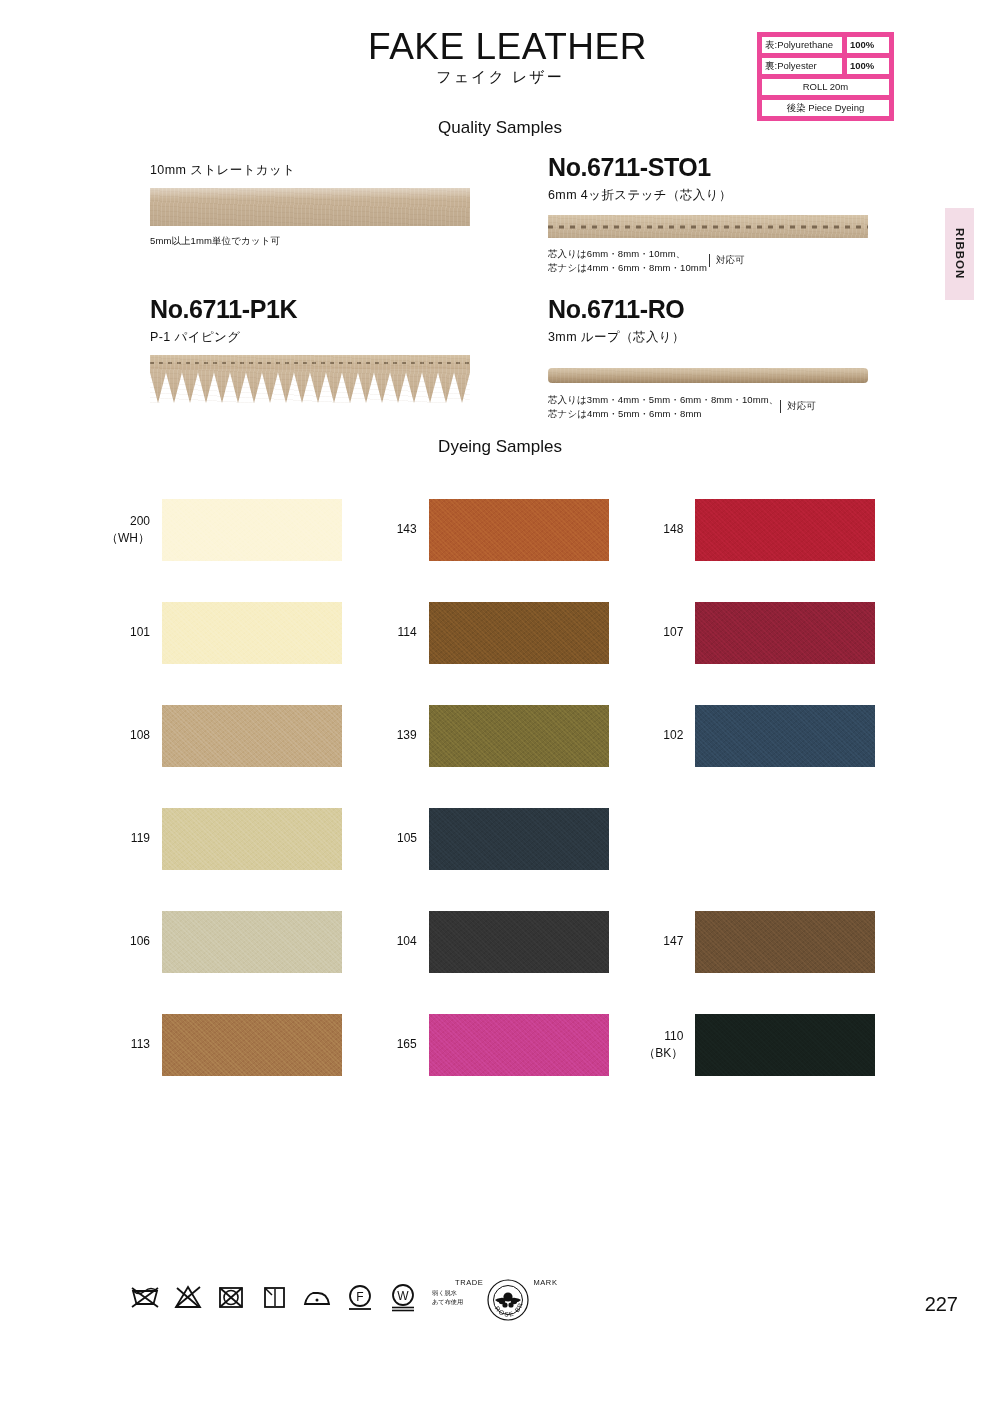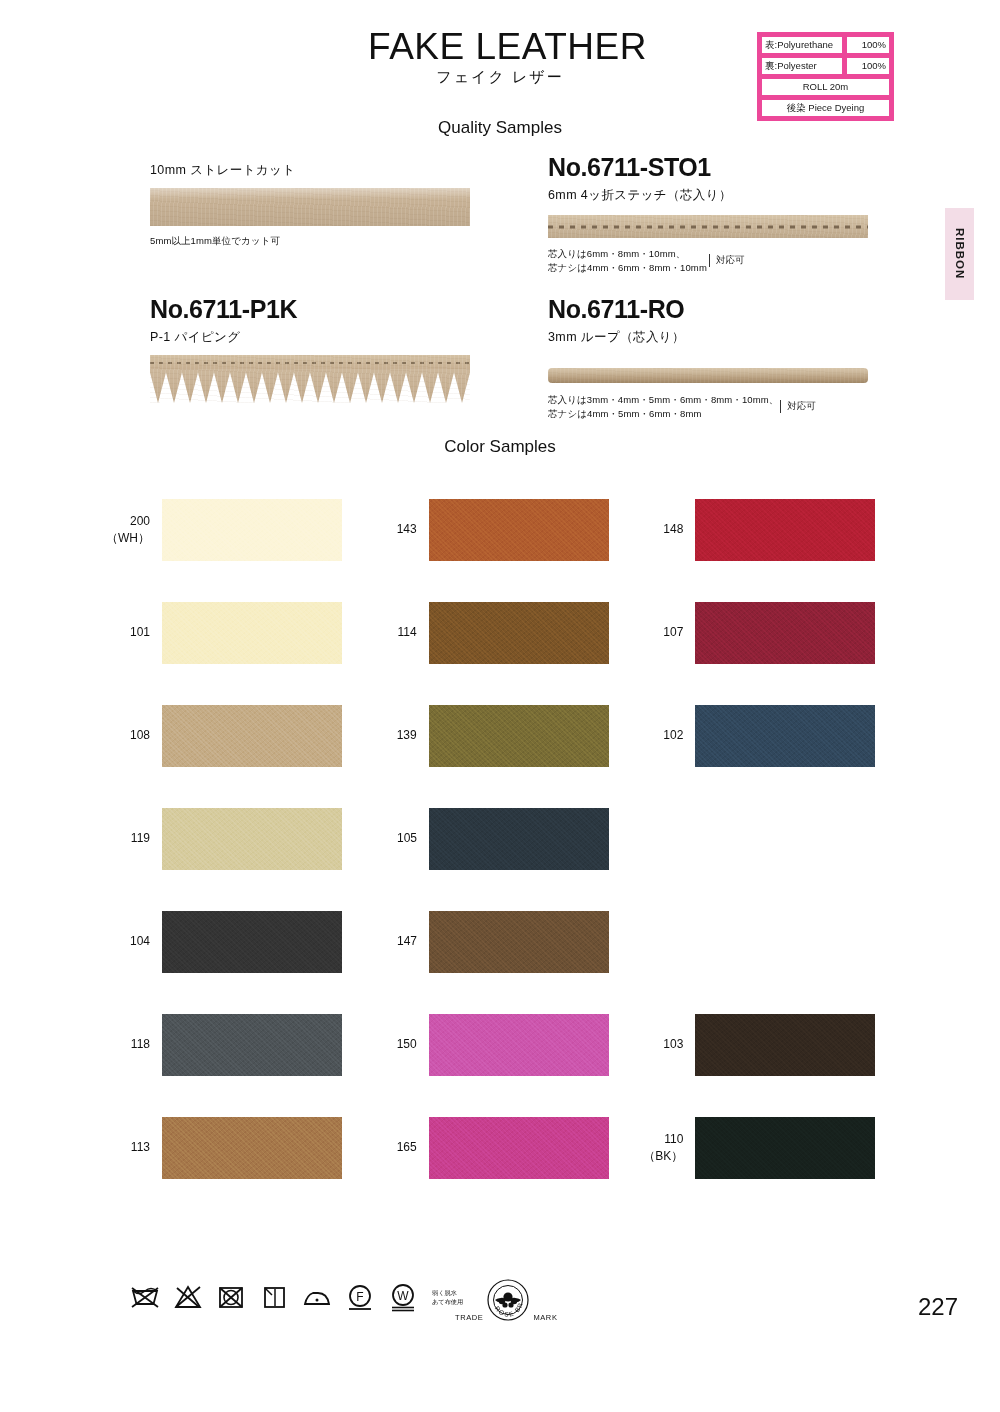--- a/index.html
+++ b/index.html
@@ -28,21 +28,21 @@
   #color-head{top:437px;}
 
   
   .spec{
     position:absolute;left:757px;top:32px;width:137px;
     border:1px solid #333;border-collapse:collapse;
     font-size:9.5px;background:#fff;
   }
   .spec td{border:5px solid #ec4899;padding:2px 3px;line-height:1.25;white-space:nowrap;}
   .spec .c{text-align:center;}
-  .spec .pct{text-align:right;width:36px;}
+  .spec .pct{text-align:left;width:36px;font-weight:bold;}
 
   
   .ribbon-tab{
     position:absolute;left:945px;top:208px;width:29px;height:92px;
     background:#f3dde7;display:flex;align-items:center;justify-content:center;
   }
   .ribbon-tab span{
     writing-mode:vertical-rl;font-size:11.5px;font-weight:bold;
     letter-spacing:1px;color:#1a1a1a;
   }
@@ -108,37 +108,37 @@
       repeating-linear-gradient(45deg,rgba(255,255,255,.25) 0 1px,rgba(0,0,0,0) 1px 3px),
       repeating-linear-gradient(-38deg,rgba(0,0,0,.22) 0 1px,rgba(0,0,0,0) 1px 4px);
   }
 
   
   .care{position:absolute;left:130px;top:1282px;display:flex;align-items:center;gap:13px;}
   .care-ic{width:30px;height:30px;position:relative;}
   .care-ic svg{display:block;}
   .care-note{font-size:6.2px;line-height:1.5;color:#111;margin-left:1px;white-space:nowrap;}
 
-  .brand{position:absolute;left:455px;top:1278px;display:flex;align-items:flex-end;gap:3px;}
+  .brand{position:absolute;left:455px;top:1278px;display:flex;align-items:flex-start;gap:3px;}
   .brand-txt{font-size:7.5px;letter-spacing:.6px;color:#111;}
   .brand-seal{width:44px;height:44px;position:relative;}
 
   .page-no{
-    position:absolute;right:42px;top:1293px;font-size:24px;color:#111;
+    position:absolute;right:42px;top:1293px;font-size:20px;color:#111;
   }
 </style>
 </head>
 <body>
 
 <div class="page">
 
   <div class="title">FAKE LEATHER</div>
   <div class="subtitle">フェイク レザー</div>
   <div class="section-head" id="quality-head">Quality Samples</div>
-  <div class="section-head" id="color-head">Color Samples</div>
+  <div class="section-head" id="color-head">Dyeing Samples</div>
 
   <table class="spec">
     <tbody>
         <tr>
       <td>表:Polyurethane</td>
       <td class="pct">100%</td>
     </tr>
     <tr>
       <td>裏:Polyester</td>
       <td class="pct">100%</td>
@@ -302,57 +302,39 @@
             <div>105</div>
           </div>
           <div class="cell-chip" style="background: rgb(43, 55, 64);">
             <div class="chip-grain"></div>
           </div>
         </div>
       </div>
       <div class="crow">
         <div class="cell">
           <div class="cell-label">
+            <div>106</div>
+          </div>
+          <div class="cell-chip" style="background: rgb(205, 199, 169);">
+            <div class="chip-grain"></div>
+          </div>
+        </div>
+        <div class="cell">
+          <div class="cell-label">
             <div>104</div>
           </div>
           <div class="cell-chip" style="background: rgb(52, 52, 52);">
             <div class="chip-grain"></div>
           </div>
         </div>
         <div class="cell">
           <div class="cell-label">
             <div>147</div>
           </div>
           <div class="cell-chip" style="background: rgb(107, 80, 52);">
-            <div class="chip-grain"></div>
-          </div>
-        </div>
-      </div>
-      <div class="crow">
-        <div class="cell">
-          <div class="cell-label">
-            <div>118</div>
-          </div>
-          <div class="cell-chip" style="background: rgb(77, 83, 87);">
-            <div class="chip-grain"></div>
-          </div>
-        </div>
-        <div class="cell">
-          <div class="cell-label">
-            <div>150</div>
-          </div>
-          <div class="cell-chip" style="background: rgb(204, 85, 172);">
-            <div class="chip-grain"></div>
-          </div>
-        </div>
-        <div class="cell">
-          <div class="cell-label">
-            <div>103</div>
-          </div>
-          <div class="cell-chip" style="background: rgb(51, 40, 31);">
             <div class="chip-grain"></div>
           </div>
         </div>
       </div>
       <div class="crow">
         <div class="cell">
           <div class="cell-label">
             <div>113</div>
           </div>
           <div class="cell-chip" style="background: rgb(165, 119, 74);">

